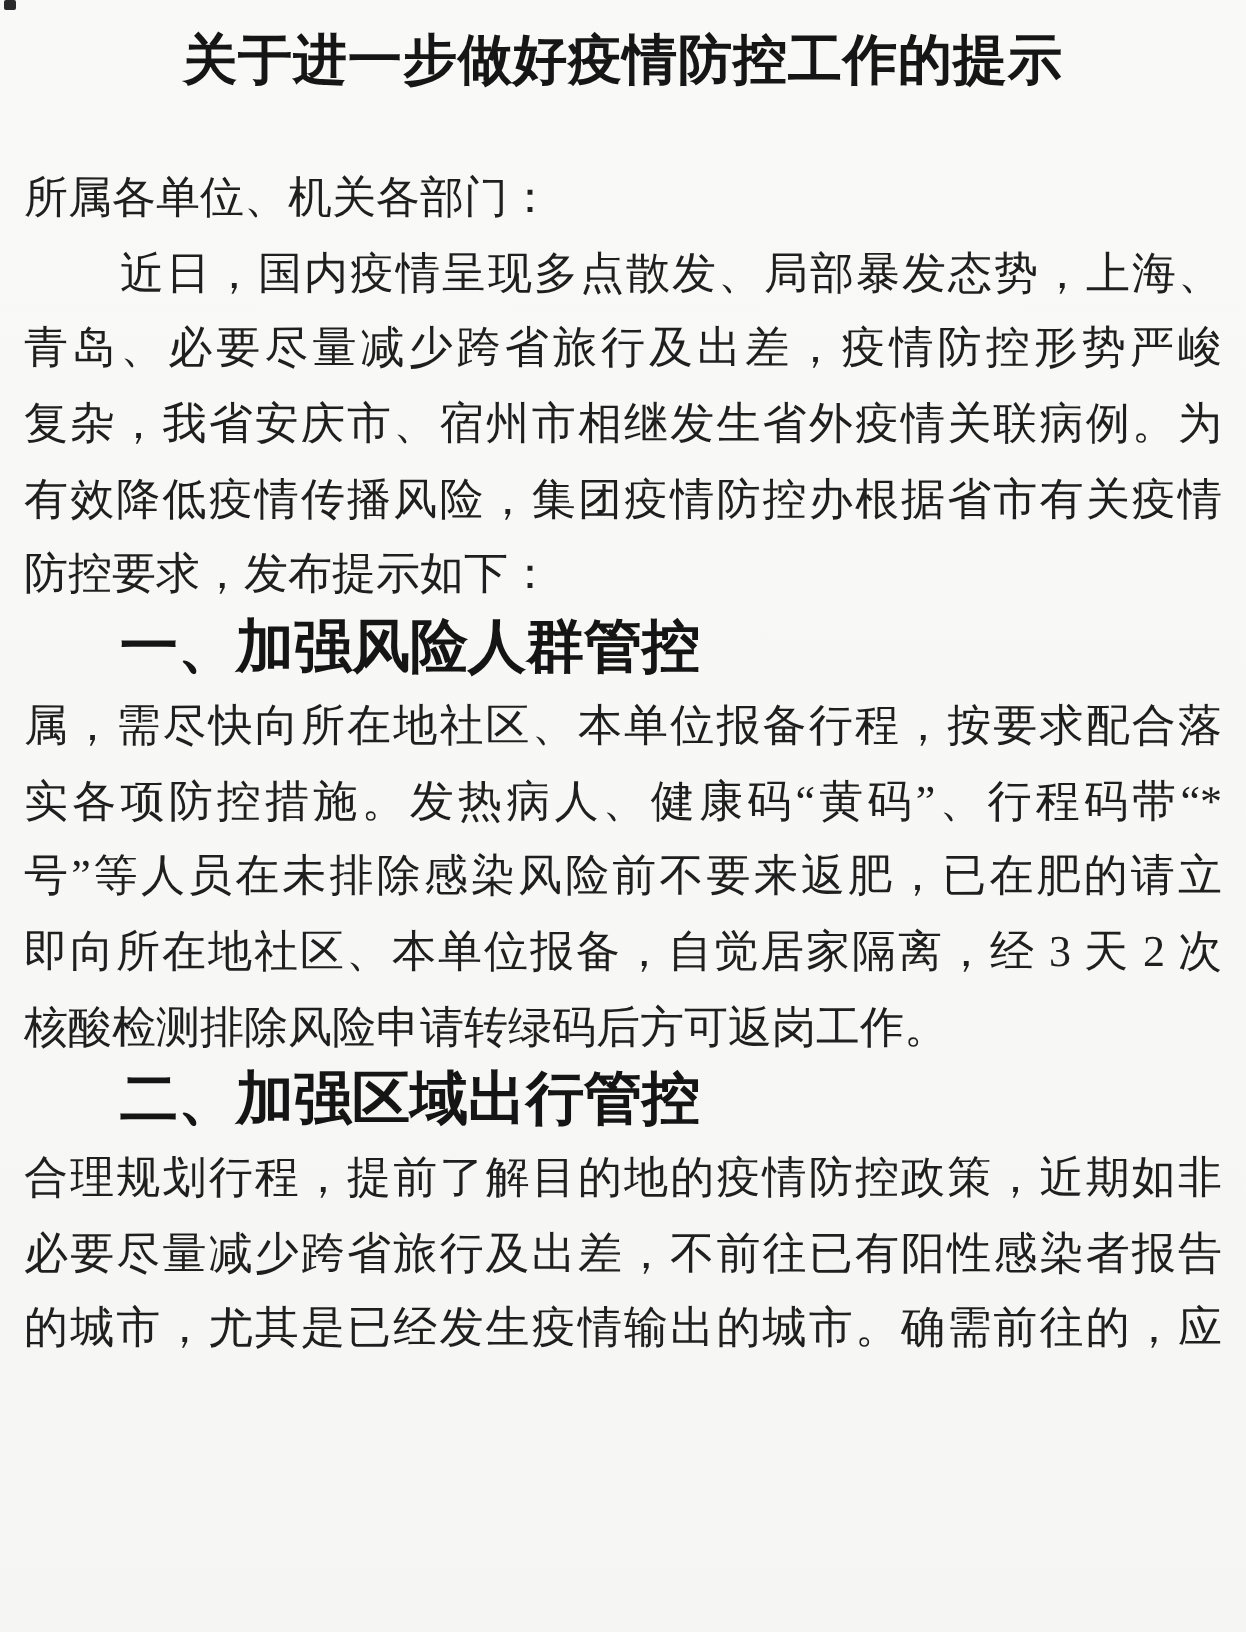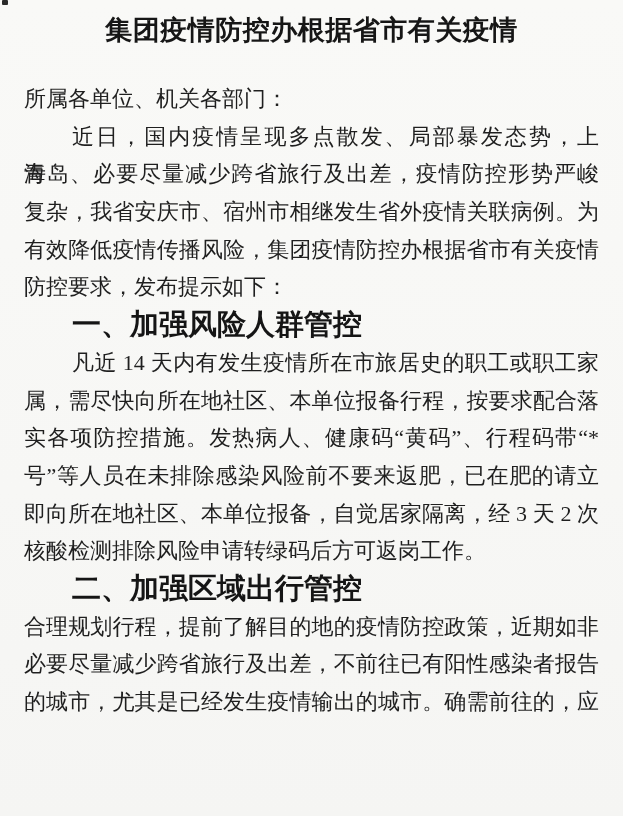--- a/index.html
+++ b/index.html
@@ -35,21 +35,21 @@
     line-height: 38px;
     text-align: center;
     font-family: "Liberation Sans", "DejaVu Sans", sans-serif;
     font-weight: 700;
     font-size: 27px;
     letter-spacing: 0.5px;
     color: #161616;
   }
   .doc-body {
     margin-top: 31px;
-    padding: 0 24px;
+    padding: 0 12px;
     color: #1f1f1f;
     font-size: 22px;
   }
   .line {
     height: 37.7px;
     line-height: 37.7px;
     white-space: nowrap;
     text-align: left;
   }
   .fill {
@@ -69,31 +69,30 @@
     text-indent: 48px;
   }
 </style>
 </head>
 <body>
 
 <div class="page">
 
   <div class="scan-speck"></div>
 
-  <div class="doc-title"><span>集团疫情防控办根据省市有关疫情</span></div>
+  <div class="doc-title"><span>关于进一步做好疫情防控工作的提示</span></div>
 
   <div class="doc-body">
     <div class="line">所属各单位、机关各部门：</div>
     <div class="line fill indent">近日，国内疫情呈现多点散发、局部暴发态势，上海、</div>
     <div class="line fill">青岛、必要尽量减少跨省旅行及出差，疫情防控形势严峻</div>
     <div class="line fill">复杂，我省安庆市、宿州市相继发生省外疫情关联病例。为</div>
     <div class="line fill">有效降低疫情传播风险，集团疫情防控办根据省市有关疫情</div>
     <div class="line">防控要求，发布提示如下：</div>
     <div class="line heading">一、加强风险人群管控</div>
-    <div class="line fill indent">凡近 14 天内有发生疫情所在市旅居史的职工或职工家</div>
     <div class="line fill">属，需尽快向所在地社区、本单位报备行程，按要求配合落</div>
     <div class="line fill">实各项防控措施。发热病人、健康码“黄码”、行程码带“*</div>
     <div class="line fill">号”等人员在未排除感染风险前不要来返肥，已在肥的请立</div>
     <div class="line fill">即向所在地社区、本单位报备，自觉居家隔离，经 3 天 2 次</div>
     <div class="line">核酸检测排除风险申请转绿码后方可返岗工作。</div>
     <div class="line heading">二、加强区域出行管控</div>
     <div class="line fill">合理规划行程，提前了解目的地的疫情防控政策，近期如非</div>
     <div class="line fill">必要尽量减少跨省旅行及出差，不前往已有阳性感染者报告</div>
     <div class="line fill">的城市，尤其是已经发生疫情输出的城市。确需前往的，应</div>
   </div>

